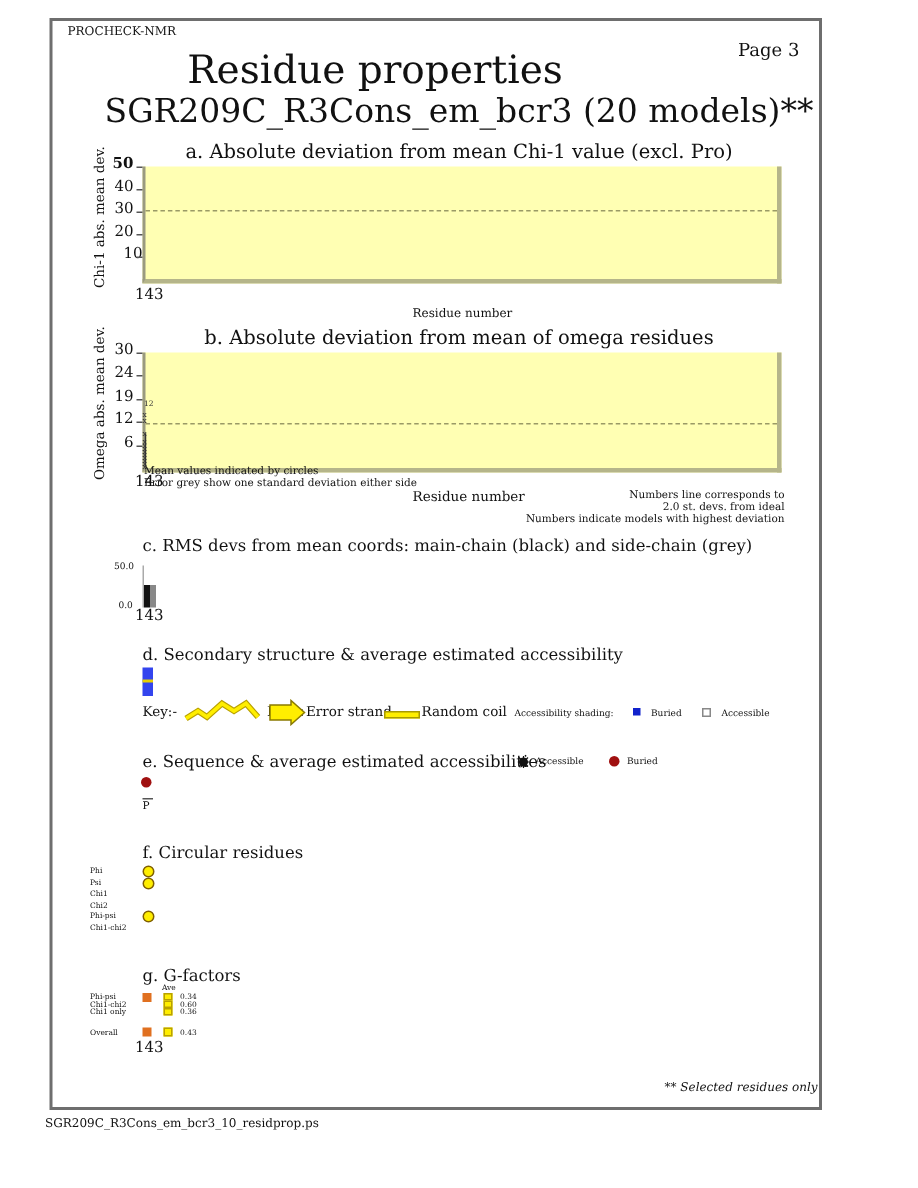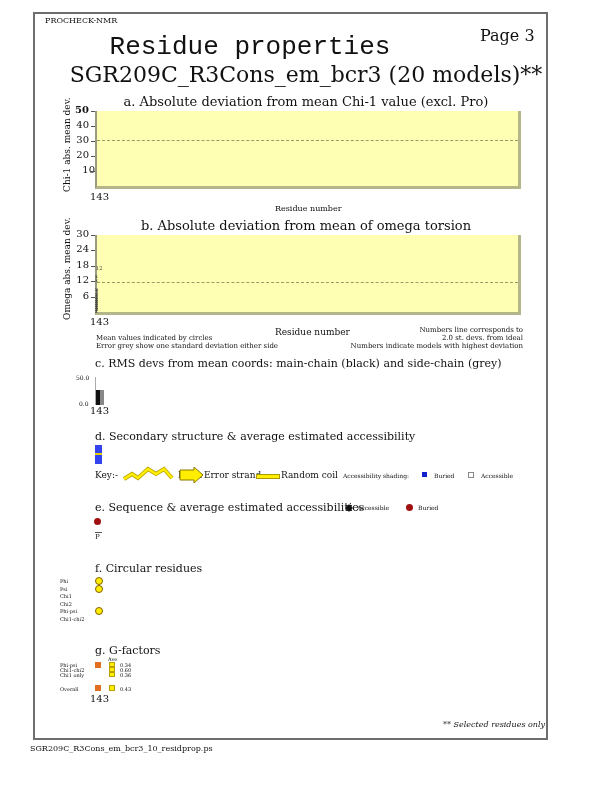--- a/index.html
+++ b/index.html
@@ -19,22 +19,22 @@
   .ylabel { position:absolute; font-size:9px; transform:rotate(-90deg); transform-origin:left top; white-space:nowrap; }
   .foot-note { font-size:7px; line-height:8px; }
   svg text { font-family:"DejaVu Serif", serif; }
 </style>
 </head>
 <body>
 
 <div class="frame"></div>
 
 <div class="abs t-small" style="left:45px;top:16px;">PROCHECK-NMR</div>
-<div class="abs" style="left:480px;top:26px;font-size:16px;">Page  3</div>
-<div class="abs t-title1" style="left:0;width:500px;text-align:center;top:32px;font-family:Liberation Mono, monospace;">Residue properties</div>
+<div class="abs" style="left:492px;top:26px;font-size:12px;">Page  3</div>
+<div class="abs t-title1" style="left:0;width:500px;text-align:center;top:32px;">Residue properties</div>
 <div class="abs t-title2" style="left:0;width:612px;text-align:center;top:62px;">SGR209C_R3Cons_em_bcr3 (20 models)**</div>
 
 <div class="abs t-sec" style="left:0;width:612px;text-align:center;top:94px;">a. Absolute deviation from mean Chi-1 value (excl. Pro)</div>
 <div class="ylabel" style="left:62px;top:192px;">Chi-1 abs. mean dev.</div>
 <div id="plotA" class="plot" style="left:95px;top:111px;width:426px;height:78px;">
   <div class="dash" id="dashA" style="top: 28.5px;"></div>
 </div>
 <div id="yA">
     <div class="ytick" style="left: 65px; top: 104px; font-weight: bold;">50</div>
     <div class="tickmark" style="left: 91px; top: 111px;"></div>
@@ -43,31 +43,31 @@
     <div class="ytick" style="left: 65px; top: 134px;">30</div>
     <div class="tickmark" style="left: 91px; top: 141px;"></div>
     <div class="ytick" style="left: 65px; top: 149px;">20</div>
     <div class="tickmark" style="left: 91px; top: 156px;"></div>
     <div class="ytick" style="left: 71px; top: 164px;">10</div>
     <div class="tickmark" style="left: 91px; top: 171px;"></div>
   </div>
 <div class="abs" style="left:90px;top:191px;font-size:10px;">143</div>
 <div class="abs" style="left:275px;top:204px;font-size:8px;">Residue number</div>
 
-<div class="abs t-sec" style="left:0;width:612px;text-align:center;top:218px;">b. Absolute deviation from mean of omega torsion</div>
+<div class="abs t-sec" style="left:0;width:612px;text-align:center;top:218px;">b. Absolute deviation from mean of omega residues</div>
 <div class="ylabel" style="left:62px;top:320px;">Omega abs. mean dev.</div>
 <div id="plotB" class="plot" style="left:95px;top:235px;width:426px;height:80px;">
   <div class="dash" id="dashB" style="top: 47.4833px;"></div>
 </div>
 <div id="yB">
     <div class="ytick" style="left: 65px; top: 228px;">30</div>
     <div class="tickmark" style="left: 91px; top: 235px;"></div>
     <div class="ytick" style="left: 65px; top: 243.4px;">24</div>
     <div class="tickmark" style="left: 91px; top: 250.4px;"></div>
-    <div class="ytick" style="left: 65px; top: 258.8px;">18</div>
+    <div class="ytick" style="left: 65px; top: 258.8px;">19</div>
     <div class="tickmark" style="left: 91px; top: 265.8px;"></div>
     <div class="ytick" style="left: 65px; top: 274.2px;">12</div>
     <div class="tickmark" style="left: 91px; top: 281.2px;"></div>
     <div class="ytick" style="left: 65px; top: 289.6px;">6</div>
     <div class="tickmark" style="left: 91px; top: 296.6px;"></div>
   </div>
 <svg id="markersB" class="abs" style="left:92px;top:235px;" width="14" height="80">
     <line x1="5" x2="5" y1="75.71666666666667" y2="53.900000000000006" stroke="#333" stroke-width="1"></line>
     <text x="3" y="77.71666666666667" font-size="5" fill="#333">x</text>
     <text x="3" y="75.92" font-size="5" fill="#333">x</text>
@@ -78,21 +78,21 @@
     <text x="3" y="65.65333333333334" font-size="5" fill="#333">x</text>
     <text x="3" y="63.6" font-size="5" fill="#333">x</text>
     <text x="3" y="61.03333333333333" font-size="5" fill="#333">x</text>
     <text x="3" y="55.900000000000006" font-size="5" fill="#333">x</text>
     <text x="3" y="46.916666666666664" font-size="5" fill="#333">x</text>
     <text x="3" y="43.06666666666666" font-size="5" fill="#333">x</text>
     <text x="4" y="35.36666666666667" font-size="5" fill="#333">12</text>
   </svg>
 <div class="abs" style="left:90px;top:316px;font-size:10px;">143</div>
 <div class="abs" style="left:275px;top:327px;font-size:9px;">Residue number</div>
-<div class="abs foot-note" style="left:96px;top:334px;">
+<div class="abs foot-note" style="left:96px;top:310px;">
   <div>Mean values indicated by circles</div>
   <div>Error grey show one standard deviation either side</div>
 </div>
 <div class="abs foot-note" style="left:340px;width:183px;top:326px;text-align:right;">
   <div>Numbers line corresponds to</div>
   <div>2.0 st. devs. from ideal</div>
   <div>Numbers indicate models with highest deviation</div>
 </div>
 
 <div class="abs t-sec-sm" style="left:95px;top:357px;">c. RMS devs from mean coords: main-chain (black) and side-chain (grey)</div>

